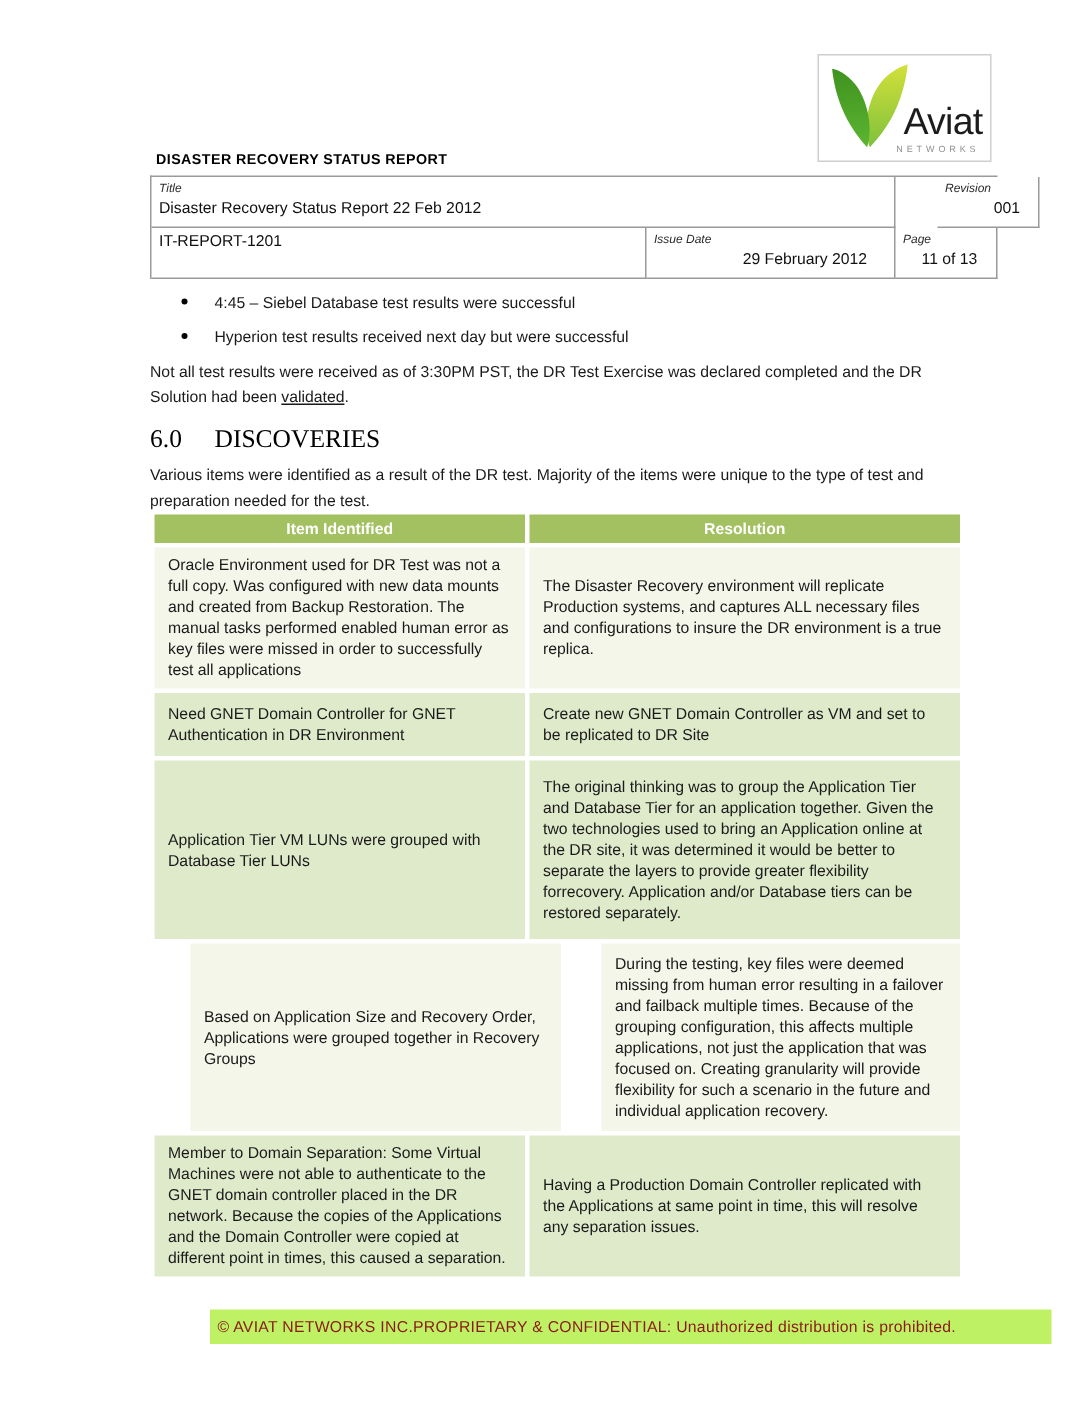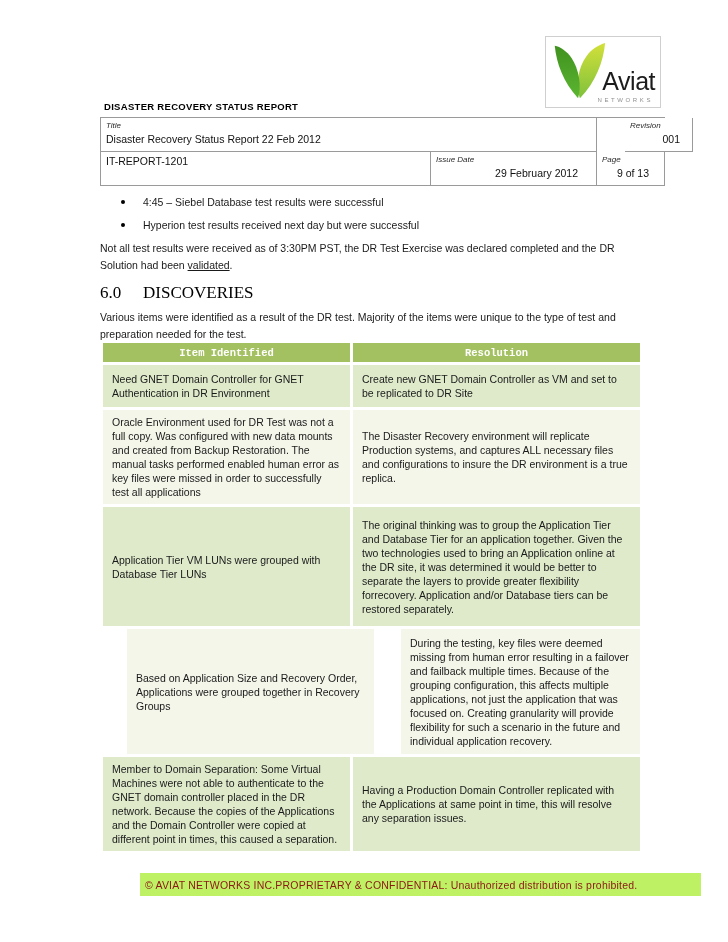--- a/index.html
+++ b/index.html
@@ -71,21 +71,21 @@
   }
 
   
   .disc-table {
     position:absolute; left:103px; top:343px; width:537px;
     display:flex; flex-direction:column; gap:3px;
   }
   .disc-row { display:flex; gap:3px; }
   .disc-hcell {
     background:#a3c161; color:#ffffff; font-weight:bold; font-size:10.5px;
-    height:19px; display:flex; align-items:center; justify-content:center;font-family:Liberation Mono, monospace;
+    height:19px; display:flex; align-items:center; justify-content:center;
   }
   .cell-item { width:247px; flex:none; }
   .cell-res  { flex:1; }
   .disc-cell {
     font-size:10.5px; line-height:14px; color:#1a1a1a;
     padding:5px 9px; display:flex; align-items:center;
   }
   .band-a { background:#dfeacb; }
   .band-b { background:#f3f6e9; }
   .h1 { min-height:42px; } .h2 { min-height:80px; } .h3 { min-height:119px; }
@@ -138,21 +138,21 @@
     <div class="hdr-row hdr-row-2">
       <div class="hdr-cell">
         <div class="hdr-value">IT-REPORT-1201</div>
       </div>
       <div class="hdr-cell">
         <div class="hdr-label">Issue Date</div>
         <div class="hdr-value val-right-lg">29 February 2012</div>
       </div>
       <div class="hdr-cell">
         <div class="hdr-label">Page</div>
-        <div class="hdr-value val-center">9 of 13</div>
+        <div class="hdr-value val-center">11 of 13</div>
       </div>
     </div>
   </div>
 
   <div class="bullet-item bullet-1">
     <span class="bullet-dot"></span><span>4:45 – Siebel Database test results were successful</span>
   </div>
   <div class="bullet-item bullet-2">
     <span class="bullet-dot"></span><span>Hyperion test results received next day but were successful</span>
   </div>
@@ -164,28 +164,28 @@
     <span>DISCOVERIES</span>
   </div>
   <div class="sec-intro">Various items were identified as a result of the DR test.  Majority of the items were unique to the type of test and preparation needed for the test.</div>
 
   <div class="disc-table">
     <div class="disc-row">
       <div class="disc-hcell cell-item">Item Identified</div>
       <div class="disc-hcell cell-res">Resolution</div>
     </div>
     <div class="disc-row">
+      <div class="disc-cell cell-item band-b h2">Oracle Environment used for DR Test was not a full copy.  Was configured with new data mounts and created from Backup Restoration.  The manual tasks performed enabled human error as key files were missed in order to successfully test all applications</div>
+      <div class="disc-cell cell-res band-b h2">The Disaster Recovery environment will replicate Production systems, and captures ALL necessary files and configurations to insure the DR environment is a true replica.</div>
+    </div>
+    <div class="disc-row">
       <div class="disc-cell cell-item band-a h1">Need GNET Domain Controller for GNET Authentication in DR Environment</div>
       <div class="disc-cell cell-res band-a h1">Create new GNET Domain Controller as VM and set to be replicated to DR Site</div>
     </div>
     <div class="disc-row">
-      <div class="disc-cell cell-item band-b h2">Oracle Environment used for DR Test was not a full copy.  Was configured with new data mounts and created from Backup Restoration.  The manual tasks performed enabled human error as key files were missed in order to successfully test all applications</div>
-      <div class="disc-cell cell-res band-b h2">The Disaster Recovery environment will replicate Production systems, and captures ALL necessary files and configurations to insure the DR environment is a true replica.</div>
-    </div>
-    <div class="disc-row">
       <div class="disc-cell cell-item band-a h3">Application Tier VM LUNs were grouped with Database Tier LUNs</div>
       <div class="disc-cell cell-res band-a h3">The original thinking was to group the Application Tier and Database Tier for an application together.  Given the two technologies used to bring an Application online at the DR site, it was determined it would be better to separate the layers to provide greater flexibility forrecovery.  Application and/or Database tiers can be restored separately.</div>
     </div>
     <div class="disc-row">
       <div class="disc-cell cell-item band-b h4">Based on Application Size and Recovery Order, Applications were grouped together in Recovery Groups</div>
       <div class="disc-cell cell-res band-b h4">During the testing, key files were deemed missing from human error resulting in a failover and failback multiple times.  Because of the grouping configuration, this affects multiple applications, not just the application that was focused on.  Creating granularity will provide flexibility for such a scenario in the future and individual application recovery.</div>
     </div>
     <div class="disc-row">
       <div class="disc-cell cell-item band-a h5">Member to Domain Separation: Some Virtual Machines were not able to authenticate to the GNET domain controller placed in the DR network.  Because the copies of the Applications and the Domain Controller were copied at different point in times, this caused a separation.</div>
       <div class="disc-cell cell-res band-a h5">Having a Production Domain Controller replicated with the Applications at same point in time, this will resolve any separation issues.</div>

